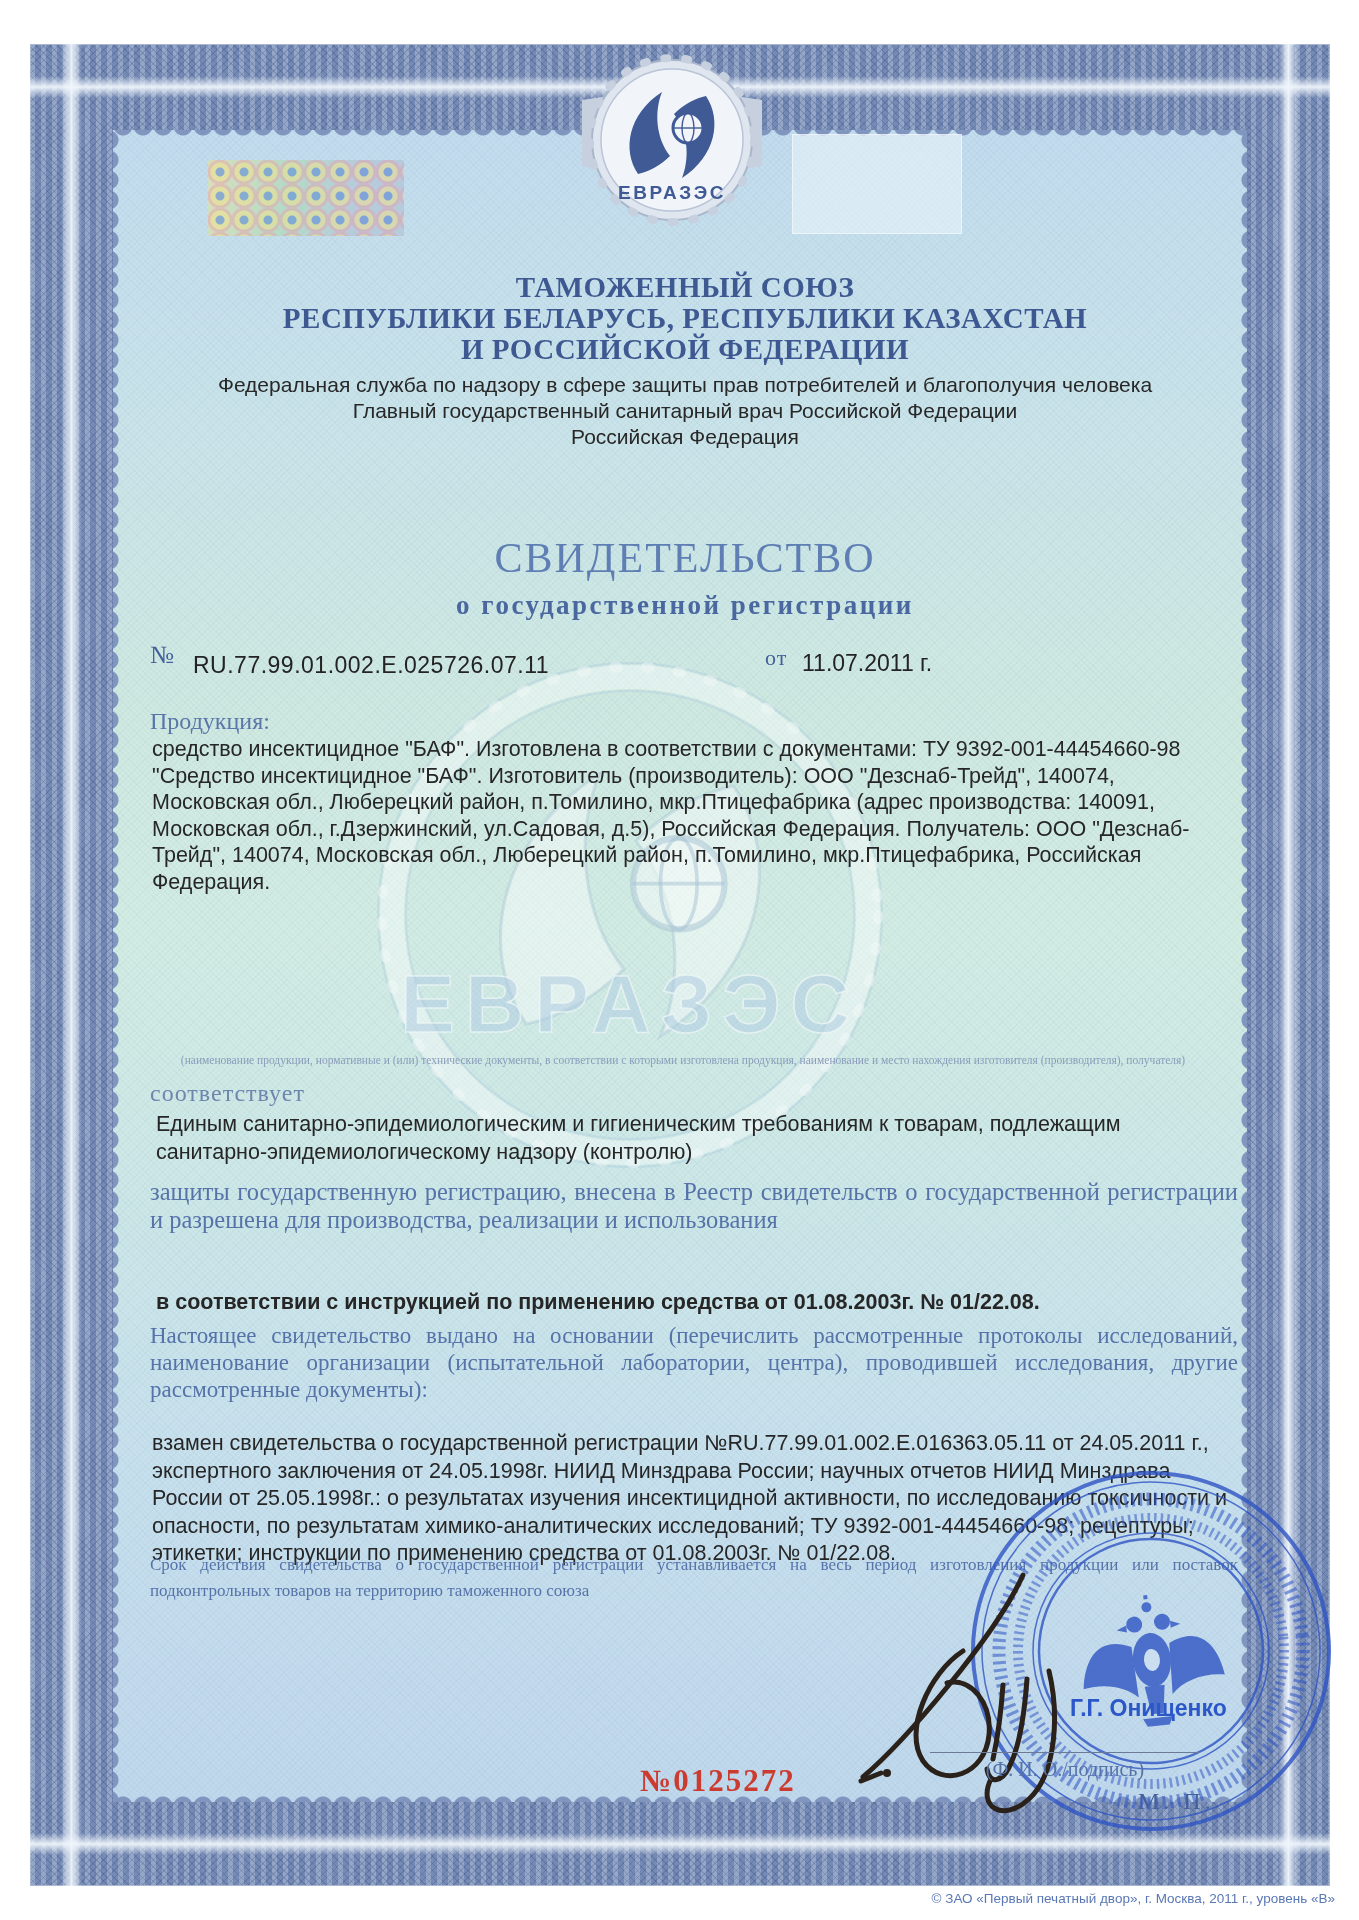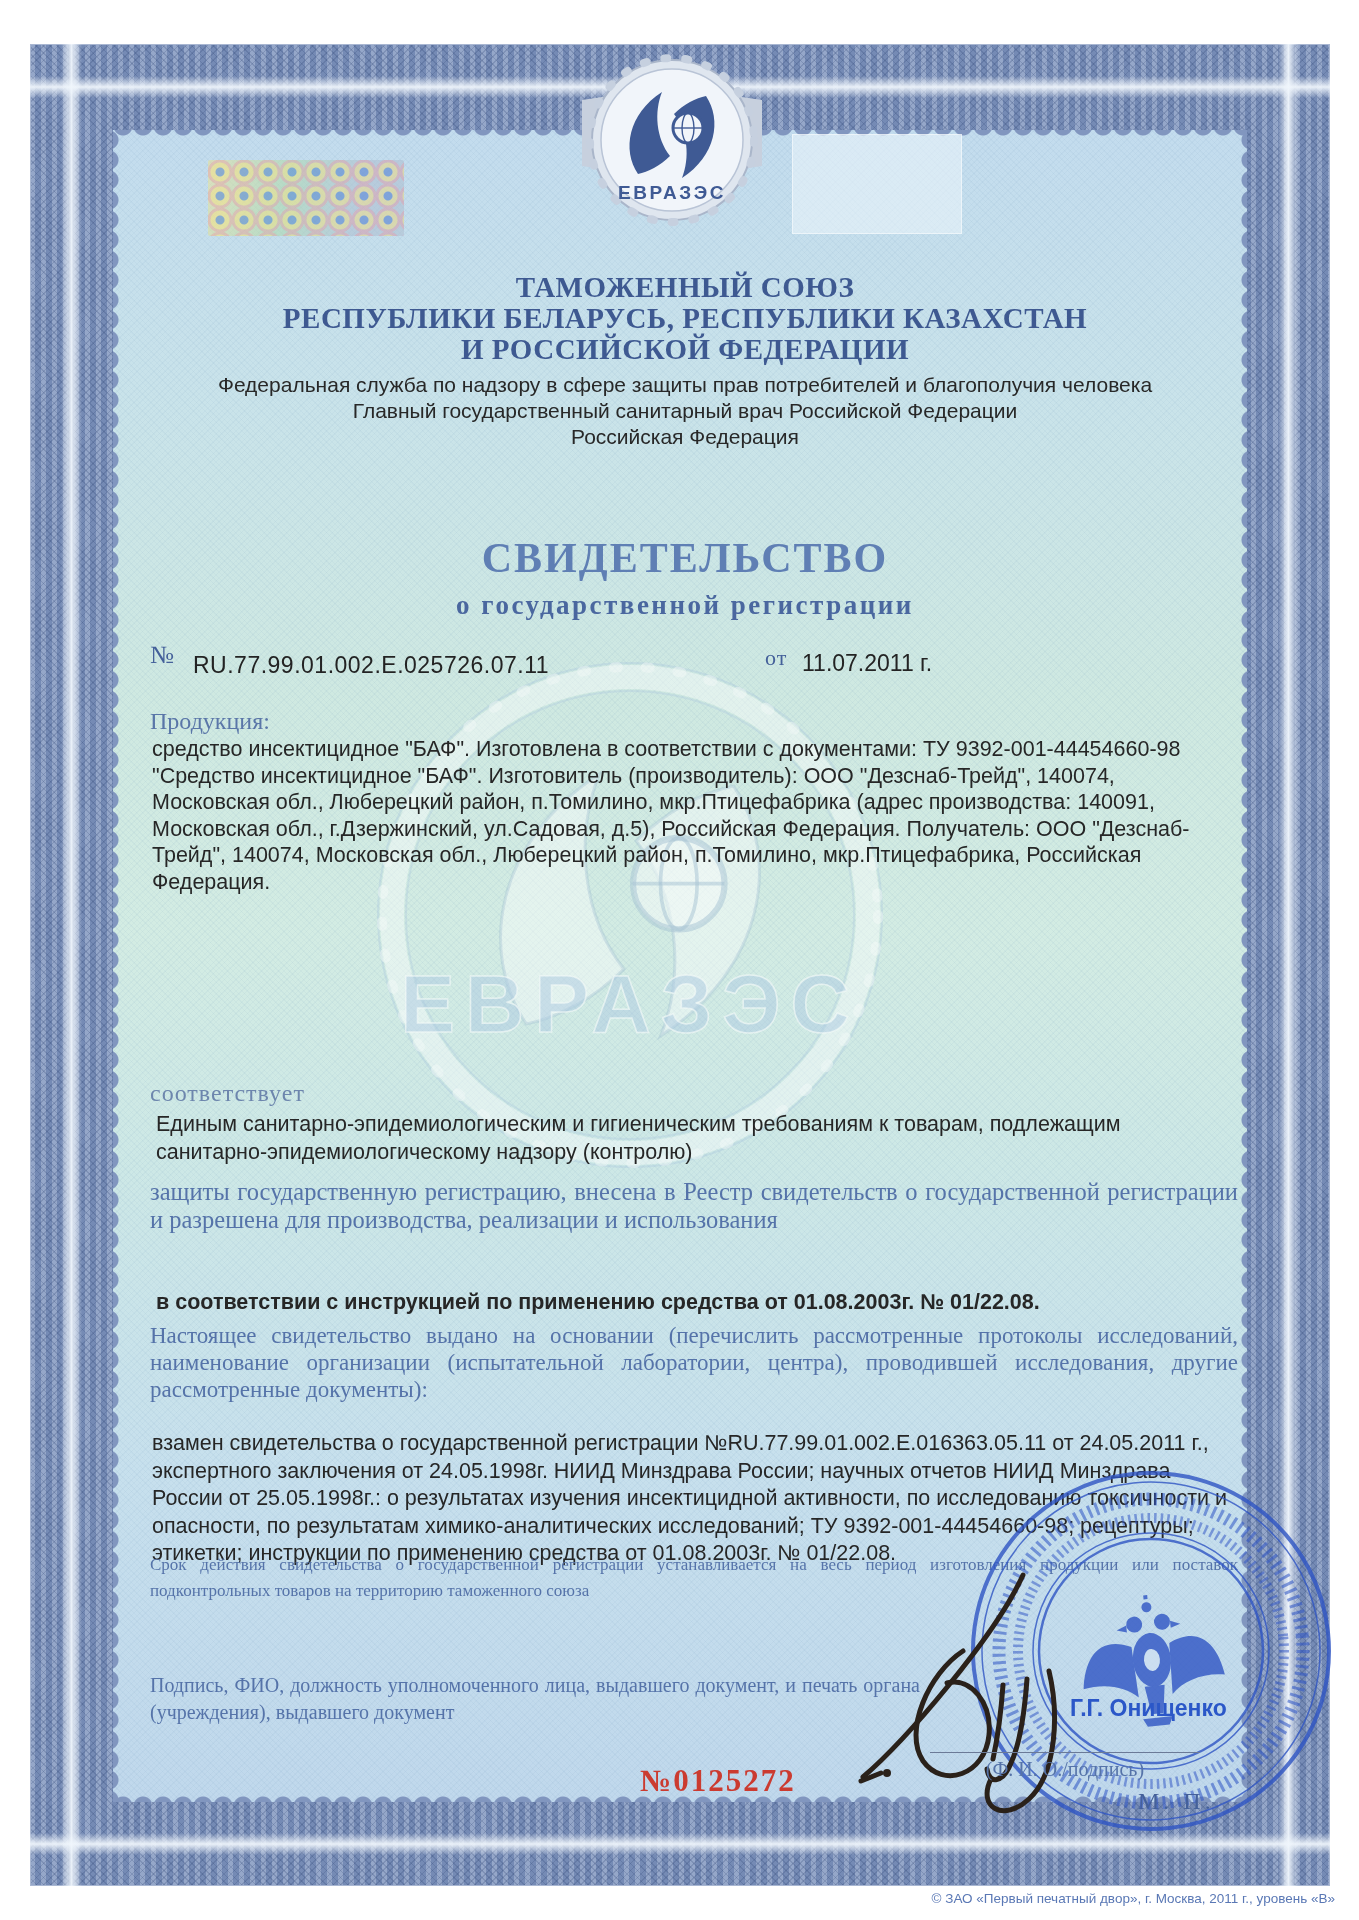--- a/index.html
+++ b/index.html
@@ -59,21 +59,21 @@
   .ser{font-family:"Liberation Serif",serif;}
   .ctr{text-align:center;}
   .jst{text-align:justify;}
   .capt{color:#8b9cba;}
 
   .union{left:115px;width:1140px;font-weight:bold;font-size:29px;line-height:30px;color:#3e5991;letter-spacing:.5px;}
   .u1{top:272px;} .u2{top:303px;} .u3{top:334px;}
   .ag{left:115px;width:1140px;font-size:21px;line-height:25px;color:#282828;}
   .a1{top:372px;} .a2{top:398px;} .a3{top:424px;}
   .cap1{left:115px;top:489px;width:1140px;font-size:12.5px;}
-  .ttl{left:115px;top:534px;width:1140px;font-weight:bold;font-size:42px;letter-spacing:2px;color:#5f7fb4;}
+  .ttl{left:115px;top:534px;width:1140px;font-weight:normal;font-size:42px;letter-spacing:2px;color:#5f7fb4;}
   .sub{left:115px;top:590px;width:1140px;font-weight:bold;font-size:27px;letter-spacing:2.5px;color:#4a679f;}
 
   .numlbl{left:150px;top:641px;font-size:25px;color:#44609a;}
   .numval{left:193px;top:652px;font-size:23px;letter-spacing:.5px;color:#232323;}
   .datelbl{left:765px;top:645px;font-size:22px;color:#44609a;letter-spacing:1px;}
   .dateval{left:802px;top:650px;font-size:23px;color:#232323;}
 
   .prodlbl{left:150px;top:708px;font-size:24px;color:#5a76a8;}
   .prodtxt{left:152px;top:736px;width:1086px;font-size:21.5px;line-height:26.5px;color:#262626;}
   .cap2{left:118px;top:1054px;width:1130px;font-size:11.5px;}
@@ -161,33 +161,33 @@
   <div class="abs ctr ser ttl textlayer">СВИДЕТЕЛЬСТВО</div>
   <div class="abs ctr ser sub textlayer">о государственной регистрации</div>
 
   <div class="abs ser numlbl textlayer">№</div>
   <div class="abs numval textlayer">RU.77.99.01.002.Е.025726.07.11</div>
   <div class="abs ser datelbl textlayer">от</div>
   <div class="abs dateval textlayer">11.07.2011 г.</div>
 
   <div class="abs ser prodlbl textlayer">Продукция:</div>
   <div class="abs prodtxt textlayer">средство инсектицидное "БАФ". Изготовлена в соответствии с документами: ТУ 9392-001-44454660-98 "Средство инсектицидное "БАФ". Изготовитель (производитель): ООО "Дезснаб-Трейд", 140074, Московская обл., Люберецкий район, п.Томилино, мкр.Птицефабрика (адрес производства: 140091, Московская обл., г.Дзержинский, ул.Садовая, д.5), Российская Федерация.  Получатель: ООО "Дезснаб-Трейд", 140074, Московская обл., Люберецкий район, п.Томилино, мкр.Птицефабрика, Российская Федерация.</div>
+  <div class="abs ctr ser capt cap2 textlayer">(наименование продукции, нормативные и (или) технические документы, в соответствии с которыми изготовлена продукция, наименование и место нахождения изготовителя (производителя), получателя)</div>
 
   <div class="abs ser conflbl textlayer">соответствует</div>
   <div class="abs conftxt textlayer">Единым санитарно-эпидемиологическим и гигиеническим требованиям к товарам, подлежащим санитарно-эпидемиологическому надзору (контролю)</div>
 
   <div class="abs ser jst regtxt textlayer">защиты государственную регистрацию, внесена в Реестр свидетельств о государственной регистрации и разрешена для производства, реализации и использования</div>
   <div class="abs instr textlayer">в соответствии с инструкцией по применению средства от 01.08.2003г. № 01/22.08.</div>
 
   <div class="abs ser jst basis textlayer">Настоящее свидетельство выдано на основании (перечислить рассмотренные протоколы исследований, наименование организации (испытательной лаборатории, центра), проводившей исследования, другие рассмотренные документы):</div>
   <div class="abs details textlayer">взамен свидетельства о государственной регистрации №RU.77.99.01.002.Е.016363.05.11 от 24.05.2011 г., экспертного заключения от 24.05.1998г. НИИД Минздрава России; научных отчетов НИИД Минздрава России от 25.05.1998г.: о результатах изучения инсектицидной активности, по исследованию токсичности и опасности, по результатам химико-аналитических исследований; ТУ 9392-001-44454660-98; рецептуры; этикетки; инструкции по применению средства от 01.08.2003г. № 01/22.08.</div>
 
   <div class="abs ser jst valid textlayer">Срок действия свидетельства о государственной регистрации устанавливается на весь период изготовления продукции или поставок подконтрольных товаров на территорию таможенного союза</div>
 
-  <div class="abs ser jst signnote textlayer">Подпись, ФИО, должность уполномоченного лица, выдавшего документ, и печать органа (учреждения), выдавшего документ</div>
   <div class="abs signer">Г.Г. Онищенко</div>
   <div class="abs sigline"></div>
   <div class="abs ser sigcap">(Ф. И. О./подпись)</div>
   <div class="abs ser serial">№0125272</div>
   <div class="abs ser mp">М. П.</div>
 
   <div class="abs printer textlayer">© ЗАО «Первый печатный двор»,  г. Москва,  2011 г., уровень «В»</div>
 
   <svg class="abs stamp" width="382" height="382" viewBox="0 0 382 382">
     <g stroke="#2f55c4" fill="none">

